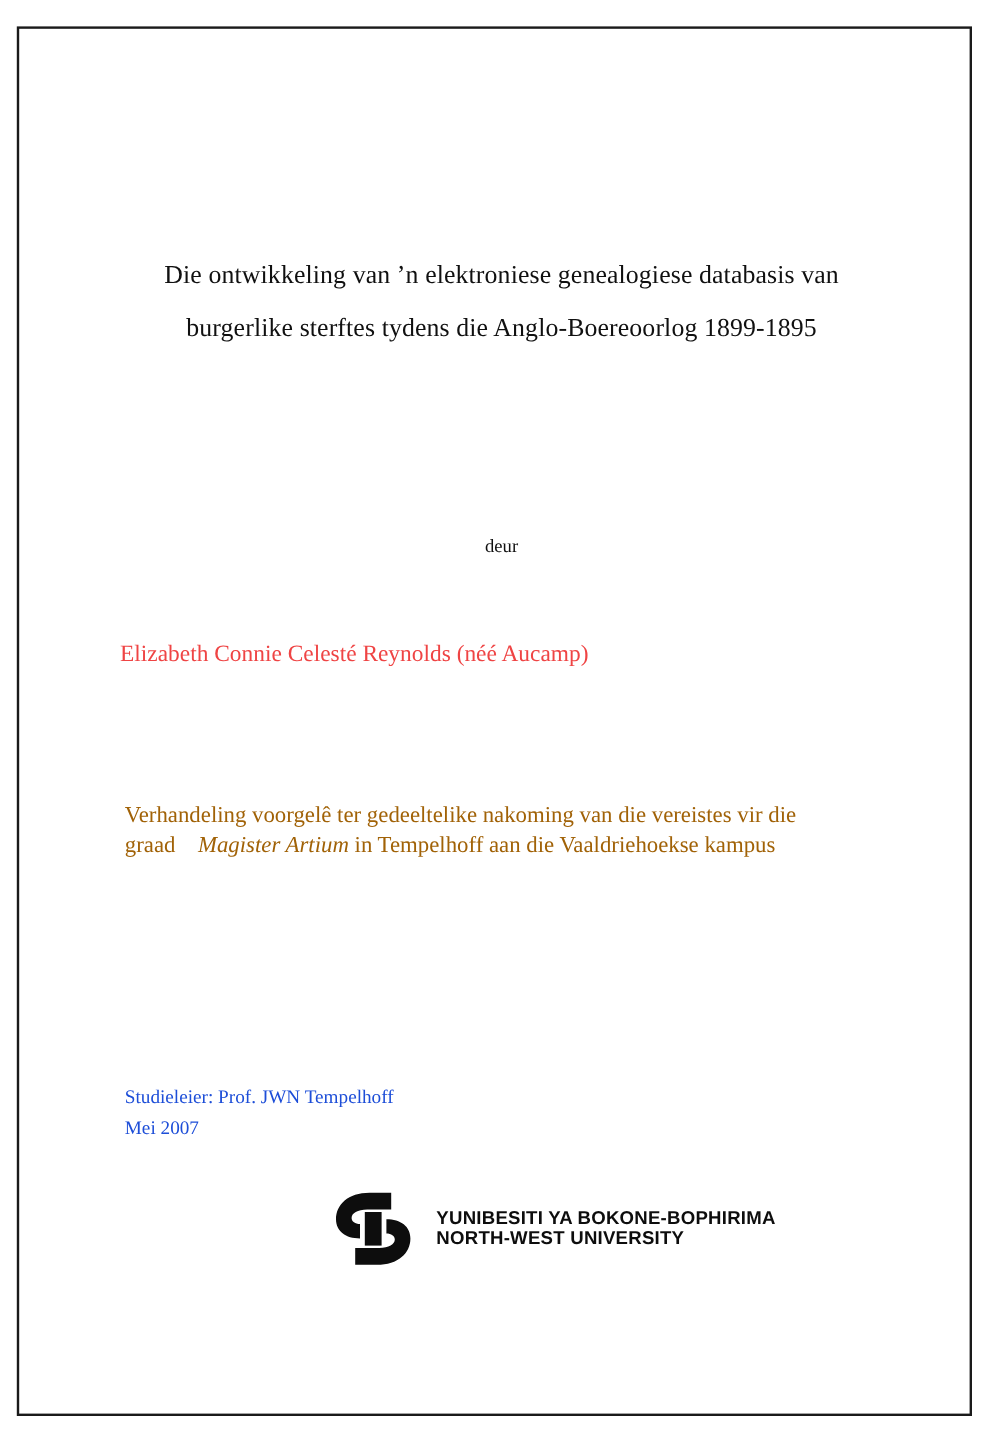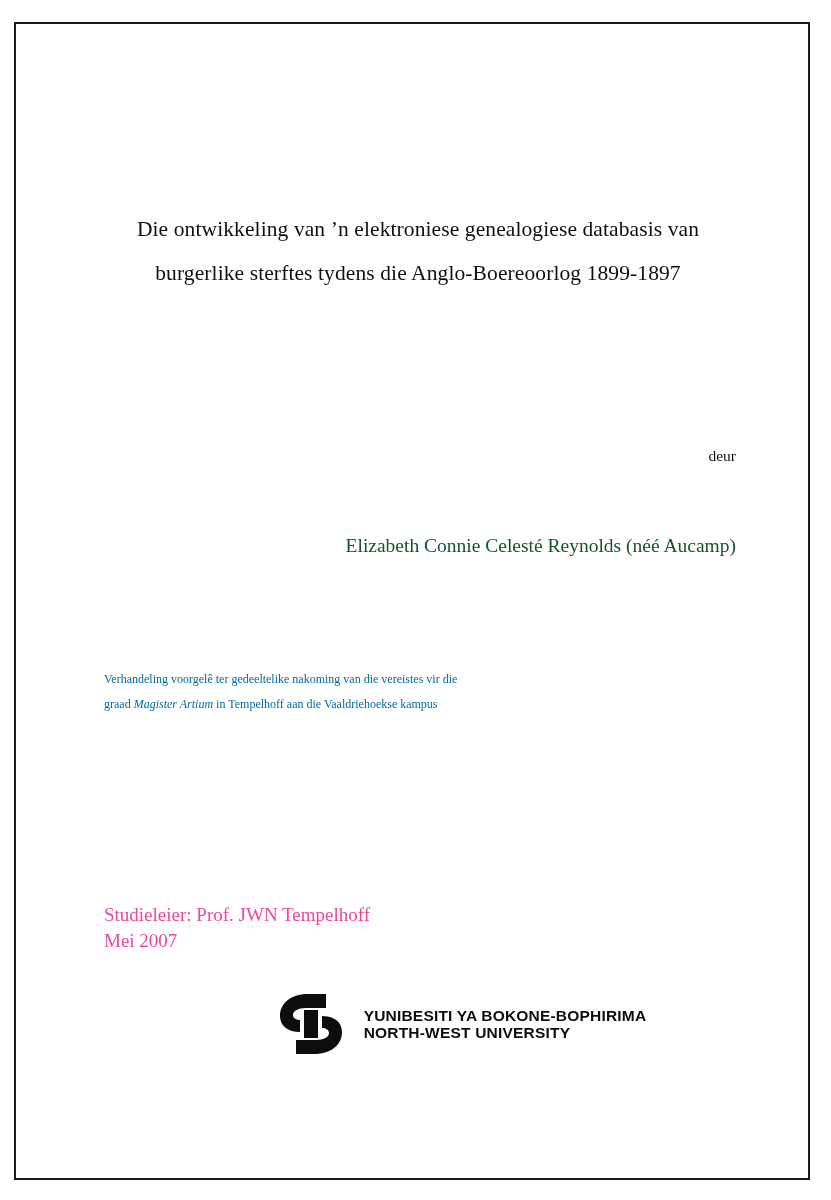--- a/index.html
+++ b/index.html
@@ -54,63 +54,64 @@
     line-height: 44px;
     letter-spacing: 0.1px;
     color: #101010;
   }
 
   .byword {
     position: absolute;
     left: 30px;
     top: 425px;
     width: 636px;
-    text-align: right;
+    text-align: center;
     font-size: 15.5px;
     color: #101010;
   }
 
   .author {
     position: absolute;
     left: 30px;
     top: 513px;
     width: 636px;
-    text-align: right;
+    text-align: left;
     font-size: 19.5px;
-    color: #14532d;
+    color: #ef4444;
   }
 
   .statement {
     position: absolute;
     left: 34px;
     top: 645px;
     width: 626px;
-    font-size: 12px;
+    font-size: 19px;
     line-height: 25px;
-    color: #0369a1;
+    color: #a16207;
   }
   .statement .just {
     text-align: justify;
     text-justify: inter-word;
   }
   .statement .line2 {
     text-align: left;
   }
   .statement em {
     font-style: italic;
+    margin-left: 14px;
   }
 
   .supervisor {
     position: absolute;
     left: 34px;
     top: 880px;
     width: 500px;
-    font-size: 19px;
+    font-size: 16px;
     line-height: 26px;
-    color: #ec4899;
+    color: #1d4ed8;
   }
 
   .logo-wrap {
     position: absolute;
     left: 190px;
     top: 962px;
     width: 400px;
     height: 80px;
     display: flex;
     align-items: center;
@@ -148,21 +149,21 @@
 <body>
 
 <div class="page">
   <div class="edge-shadow"></div>
   <div class="scan-border"></div>
 
   <div class="content">
 
     <div class="title-block">
       <div class="title-line">Die ontwikkeling van ’n elektroniese genealogiese databasis van</div>
-      <div class="title-line">burgerlike sterftes tydens die Anglo-Boereoorlog 1899-1897</div>
+      <div class="title-line">burgerlike sterftes tydens die Anglo-Boereoorlog 1899-1895</div>
     </div>
 
     <div class="byword">deur</div>
 
     <div class="author">Elizabeth Connie Celesté Reynolds (néé Aucamp)</div>
 
     <div class="statement">
       <div class="just">Verhandeling voorgelê ter gedeeltelike nakoming van die vereistes vir die</div>
       <div class="line2"><span>graad </span><em>Magister Artium</em><span> in Tempelhoff aan die Vaaldriehoekse kampus</span></div>
     </div>

